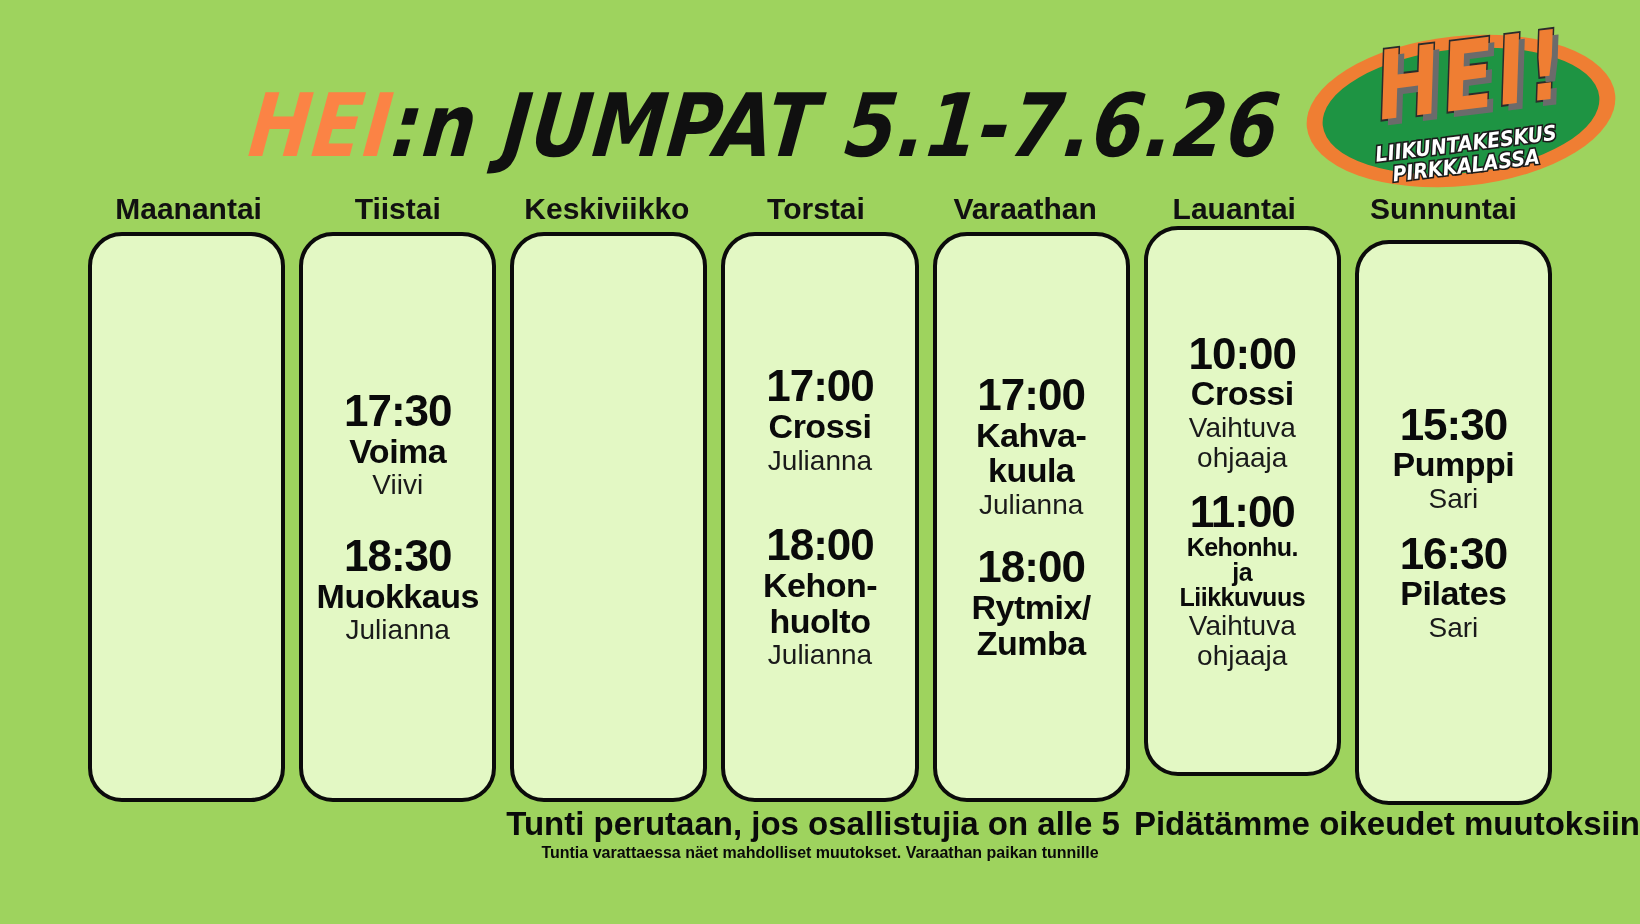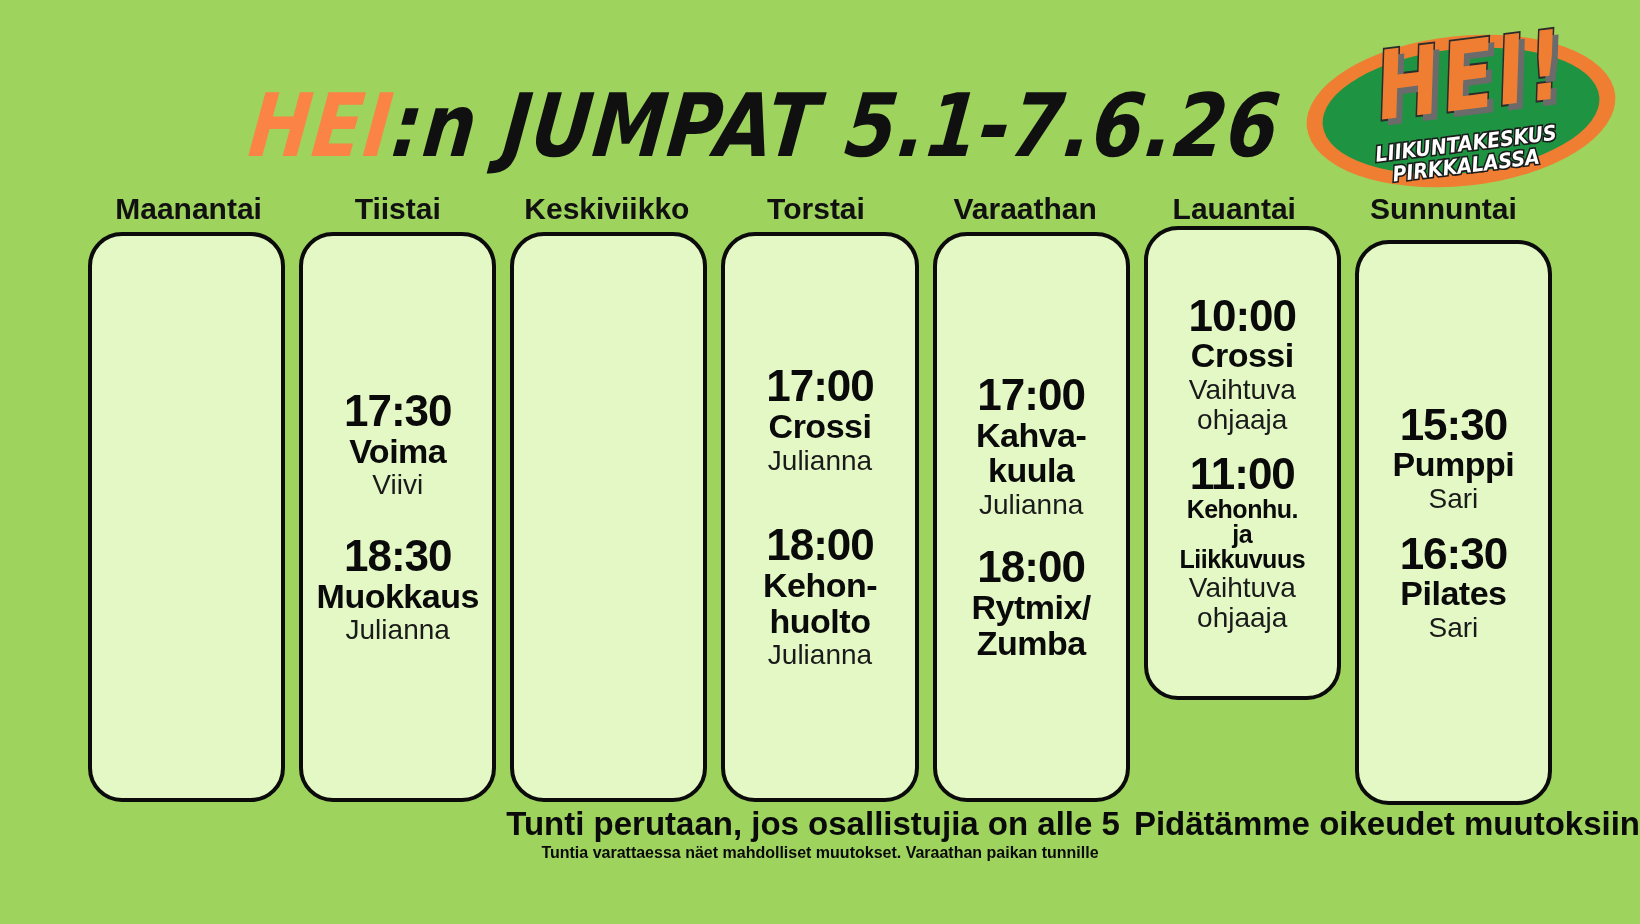--- a/index.html
+++ b/index.html
@@ -120,21 +120,21 @@
     background: #e3f8c4;
     border: 4px solid #0b0b0b;
     border-radius: 34px;
     padding: 10px 6px;
     display: flex;
     flex-direction: column;
     justify-content: center;
     align-items: center;
     overflow: hidden;
   }
-  .day-card.col-sat { align-self: flex-start; height: 474px; margin-top: -6px; }
+  .day-card.col-sat { align-self: flex-start; height: 550px; margin-top: -6px; }
   .day-card.col-sun { align-self: flex-start; height: 565px; margin-top: 8px; }
 
   .slot { width: 100%; text-align: center; }
   .slot + .slot { margin-top: 30px; }
   .slot-time {
     font-weight: 700;
     font-size: 44px;
     color: #0a0a0a;
     line-height: 1.02;
     letter-spacing: -1px;

